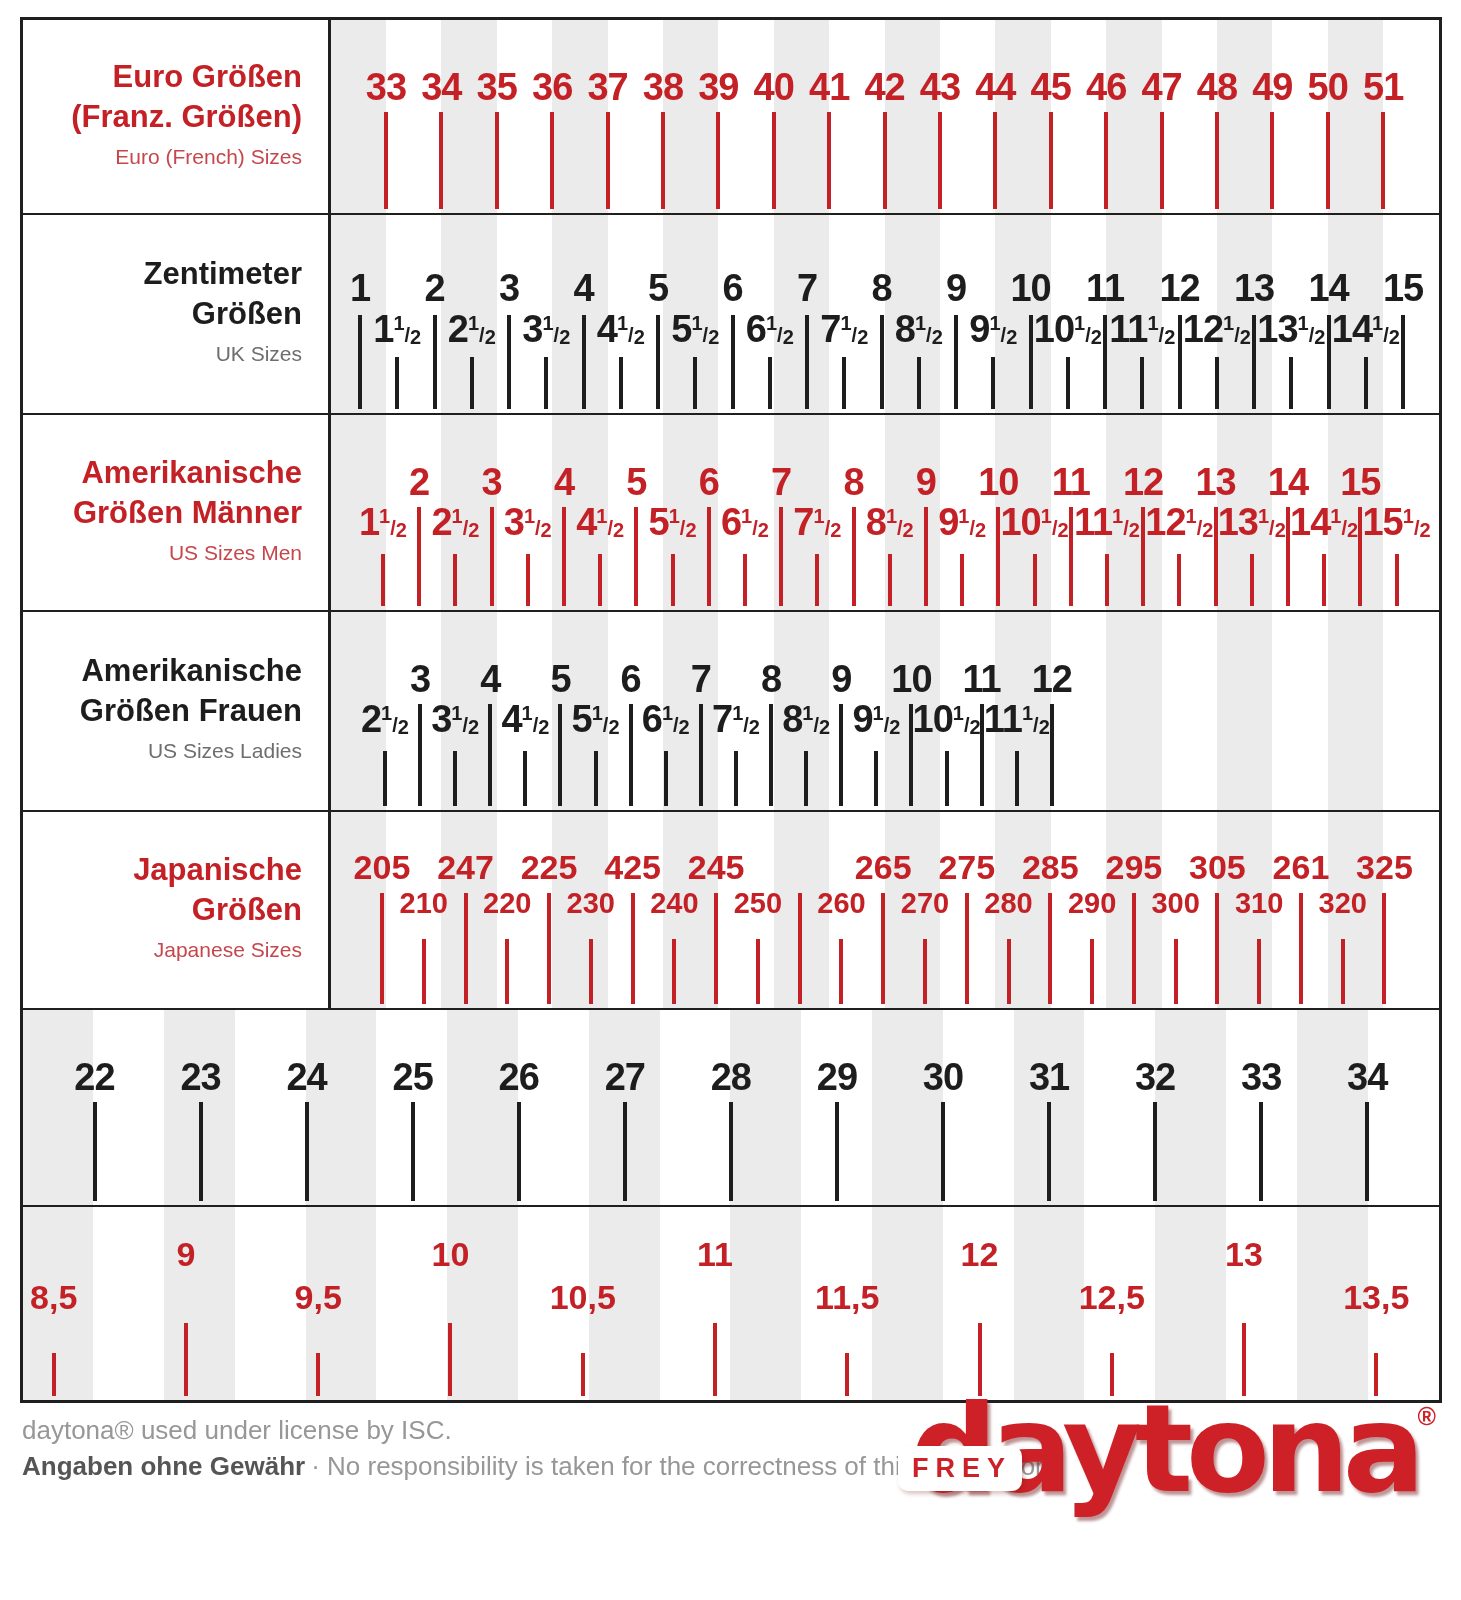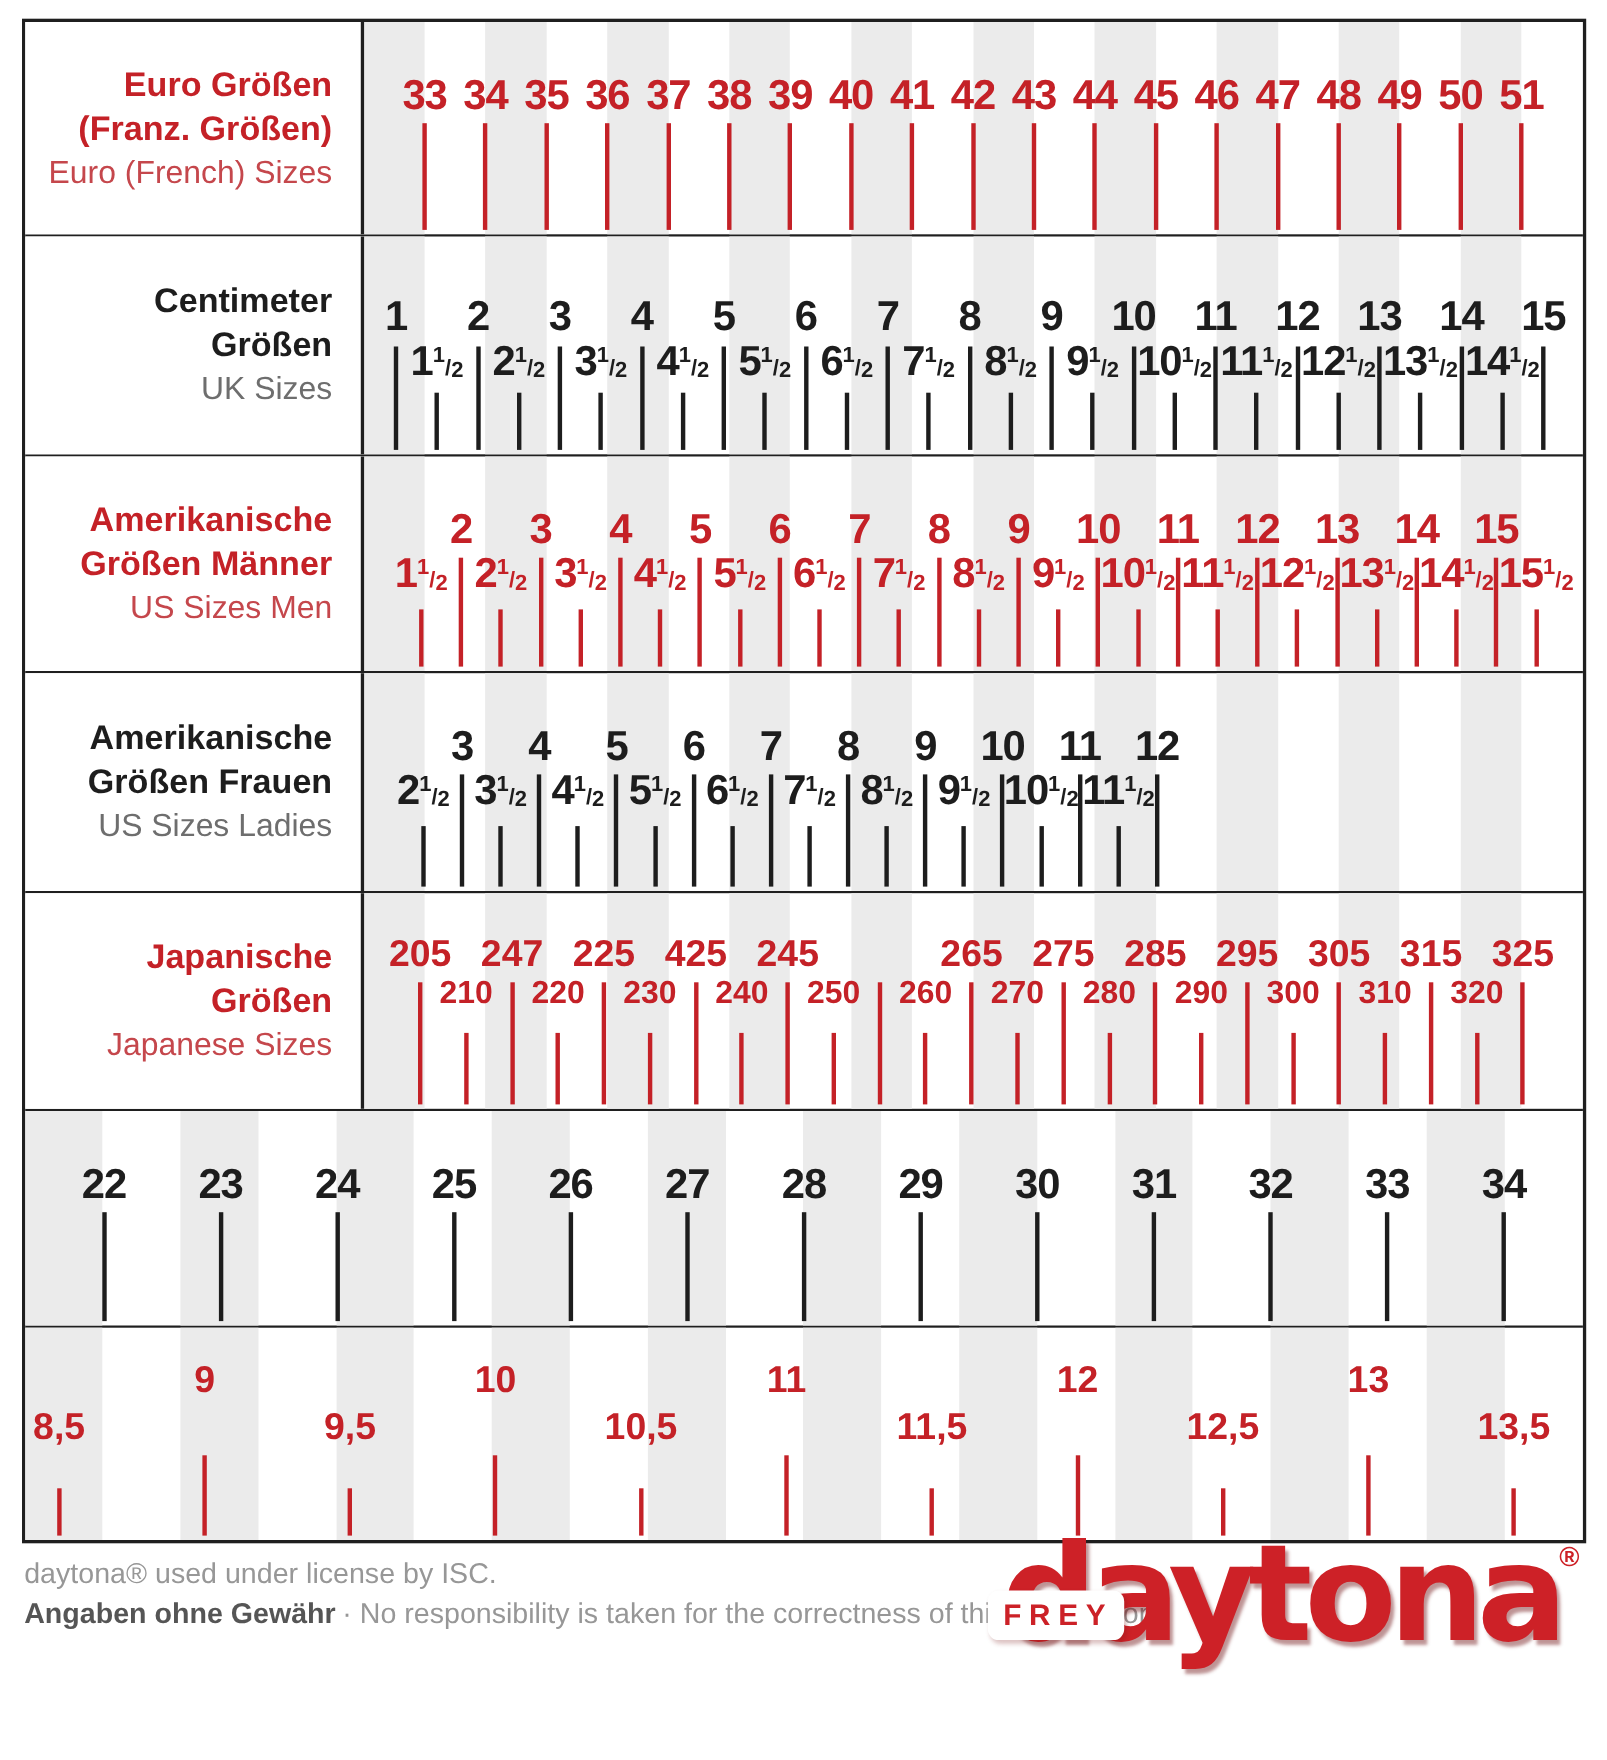--- a/index.html
+++ b/index.html
@@ -13,21 +13,21 @@
   .row-euro{height:193px;}
   .row-uk{height:198px;}
   .row-us-men{height:195px;}
   .row-us-ladies{height:198px;}
   .row-jp{height:196px;}
   .row-cm{height:195px;}
   .row-zoll{height:193px;}
   .label-cell{width:308px;flex:none;border-right:3px solid #1f1f1f;display:flex;flex-direction:column;
               justify-content:center;align-items:flex-end;padding-right:26px;box-sizing:border-box;background:#fff;z-index:2;}
   .title-line{font-weight:bold;font-size:31px;line-height:40px;color:var(--c);letter-spacing:0;}
-  .subtitle{font-size:29px;line-height:40px;font-weight:400;}
+  .subtitle{font-size:21px;line-height:40px;font-weight:400;}
   .color-black .subtitle{color:#6e6e6e;}
   .color-red .subtitle{color:#c5474c;}
   .chart-cell{flex:1;position:relative;width:1108px;}
   .stripe{position:absolute;top:0;bottom:0;z-index:0;}
   .tick{position:absolute;top:0;bottom:0;z-index:1;}
   .num{position:absolute;transform:translateX(-50%);font-weight:bold;font-size:38px;letter-spacing:-1px;
        white-space:nowrap;color:var(--c);line-height:1;}
   .line{position:absolute;width:4px;transform:translateX(-50%);background:var(--c);bottom:4px;}
   
   .row-euro .num{top:58px;}
@@ -161,21 +161,21 @@
             <div class="line"></div>
           </div>
           <div class="tick tt" style="left: 94.96%;">
             <div class="num">51</div>
             <div class="line"></div>
           </div>
         </div>
       </div>
       <div class="row color-black row-uk">
         <div class="label-cell">
-          <div class="title-line">Centimeter</div>
+          <div class="title-line">Zentimeter</div>
           <div class="title-line">Größen</div>
           <div class="subtitle">UK Sizes</div>
         </div>
         <div class="chart-cell">
           <div class="stripe" style="left: 0%; width: 4.96%; background: rgb(235, 235, 235);"></div>
           <div class="stripe" style="left: 9.96%; width: 5%; background: rgb(235, 235, 235);"></div>
           <div class="stripe" style="left: 19.96%; width: 5%; background: rgb(235, 235, 235);"></div>
           <div class="stripe" style="left: 29.96%; width: 5%; background: rgb(235, 235, 235);"></div>
           <div class="stripe" style="left: 39.96%; width: 5%; background: rgb(235, 235, 235);"></div>
           <div class="stripe" style="left: 49.96%; width: 5%; background: rgb(235, 235, 235);"></div>
@@ -633,21 +633,21 @@
           </div>
           <div class="tick tt" style="left: 80%;">
             <div class="num">305</div>
             <div class="line"></div>
           </div>
           <div class="tick tb" style="left: 83.77%;">
             <div class="num">310</div>
             <div class="line"></div>
           </div>
           <div class="tick tt" style="left: 87.54%;">
-            <div class="num">315</div>
+            <div class="num">261</div>
             <div class="line"></div>
           </div>
           <div class="tick tb" style="left: 91.31%;">
             <div class="num">320</div>
             <div class="line"></div>
           </div>
           <div class="tick tt" style="left: 95.08%;">
             <div class="num">325</div>
             <div class="line"></div>
           </div>

